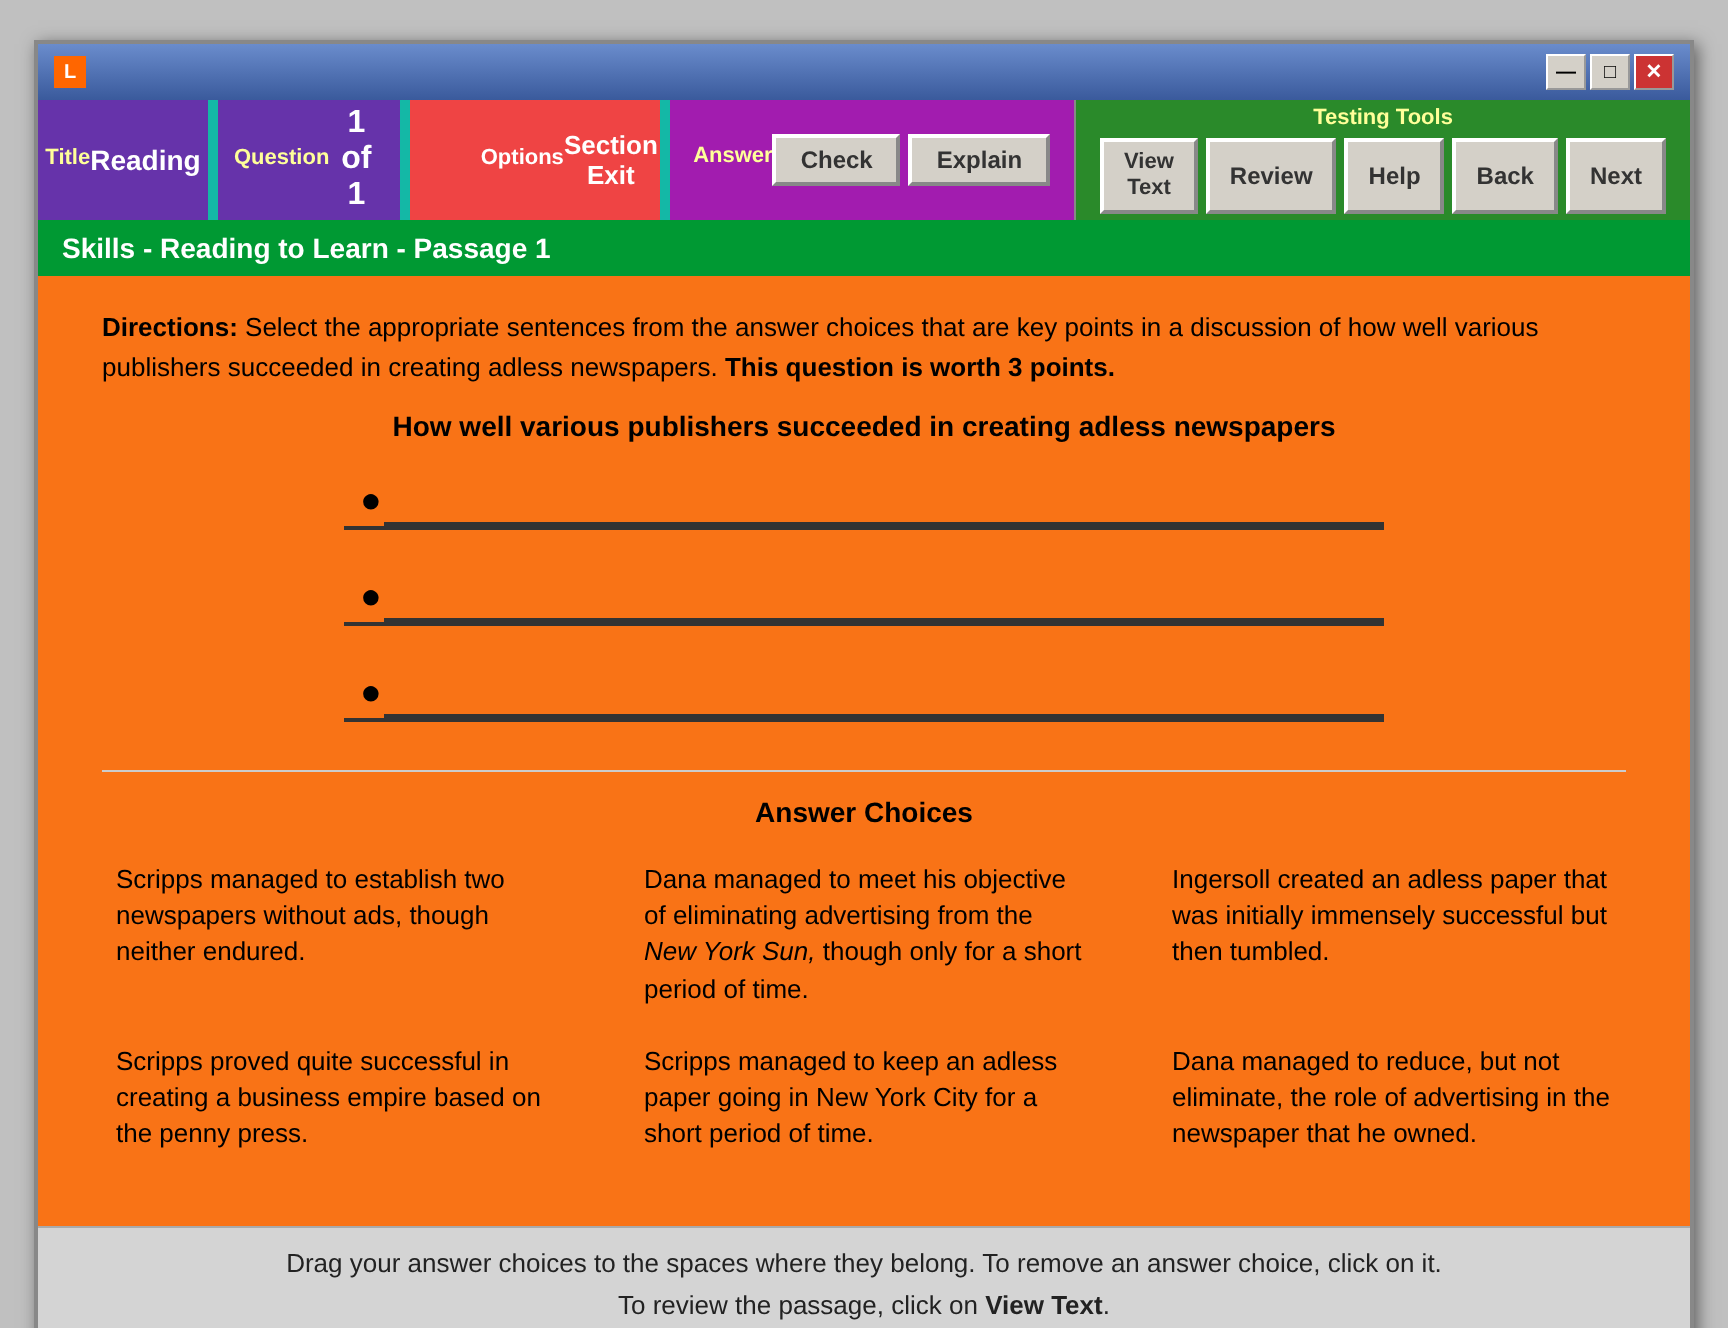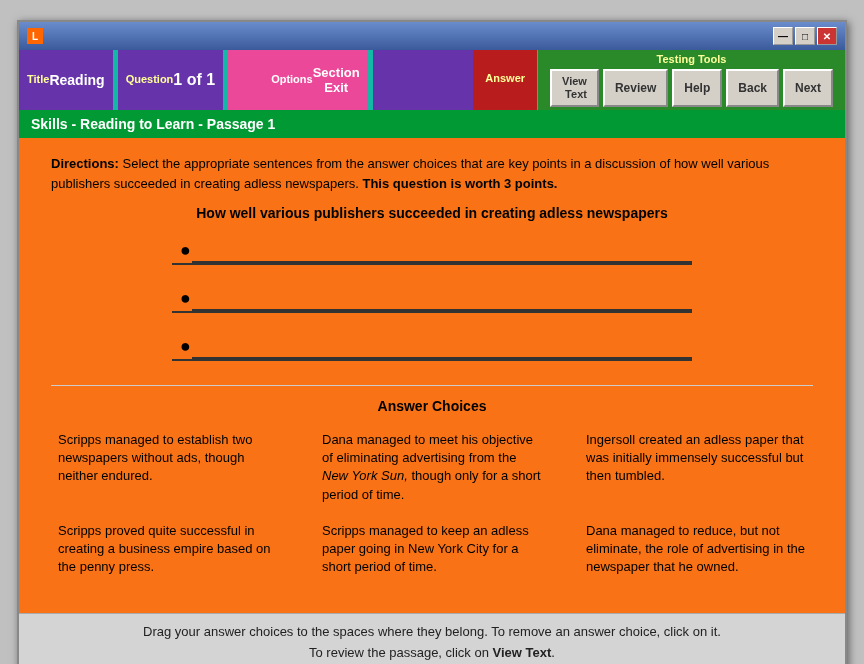--- a/index.html
+++ b/index.html
@@ -96,30 +96,30 @@
     .nav-title {
       min-width: 90px;
       background: #6633aa;
     }
     .nav-question {
       min-width: 90px;
       background: #6633aa;
     }
     .nav-options {
       min-width: 80px;
-      background: #ec4899;
+      background: #ef4444;
       padding-left: 43px;
     }
     .nav-options .nav-label { color: #fff; }
     .nav-options .nav-value { font-size: 14px; }
 
     .nav-spacer { flex: 1; }
 
     .nav-answer {
-      background: #b91c1c;
+      background: #a21caf;
       display: flex;
       flex-direction: row;
       align-items: center;
       justify-content: center;
       padding: 4px 12px;
       border-right: 1px solid #888;
     }
     .nav-answer-label {
       color: #ffff99;
       font-size: 11px;
@@ -303,26 +303,30 @@
     <div class="nav-section nav-options">
       <div class="nav-label">Options</div>
       <div class="nav-value" style="white-space:pre-line; font-size:13px;">Section
 Exit</div>
     </div>
 
     <div class="nav-spacer"></div>
 
     <div class="nav-answer">
       <div class="nav-answer-label">Answer</div>
+      <div class="nav-answer-btns">
+        <button class="answer-btn">Check</button>
+        <button class="answer-btn">Explain</button>
+      </div>
     </div>
 
     <div class="nav-tools">
       <div class="nav-tools-label">Testing Tools</div>
       <div class="nav-tools-btns">
-        <button class="tool-btn view-text" style="white-space:pre-line; font-size:11px; line-height:1.2;text-align:right;">View
+        <button class="tool-btn view-text" style="white-space:pre-line; font-size:11px; line-height:1.2;">View
 Text</button>
         <button class="tool-btn">Review</button>
         <button class="tool-btn">Help</button>
         <button class="tool-btn">Back</button>
         <button class="tool-btn">Next</button>
       </div>
     </div>
   </div>
 
   <div class="section-header">Skills - Reading to Learn - Passage 1</div>

